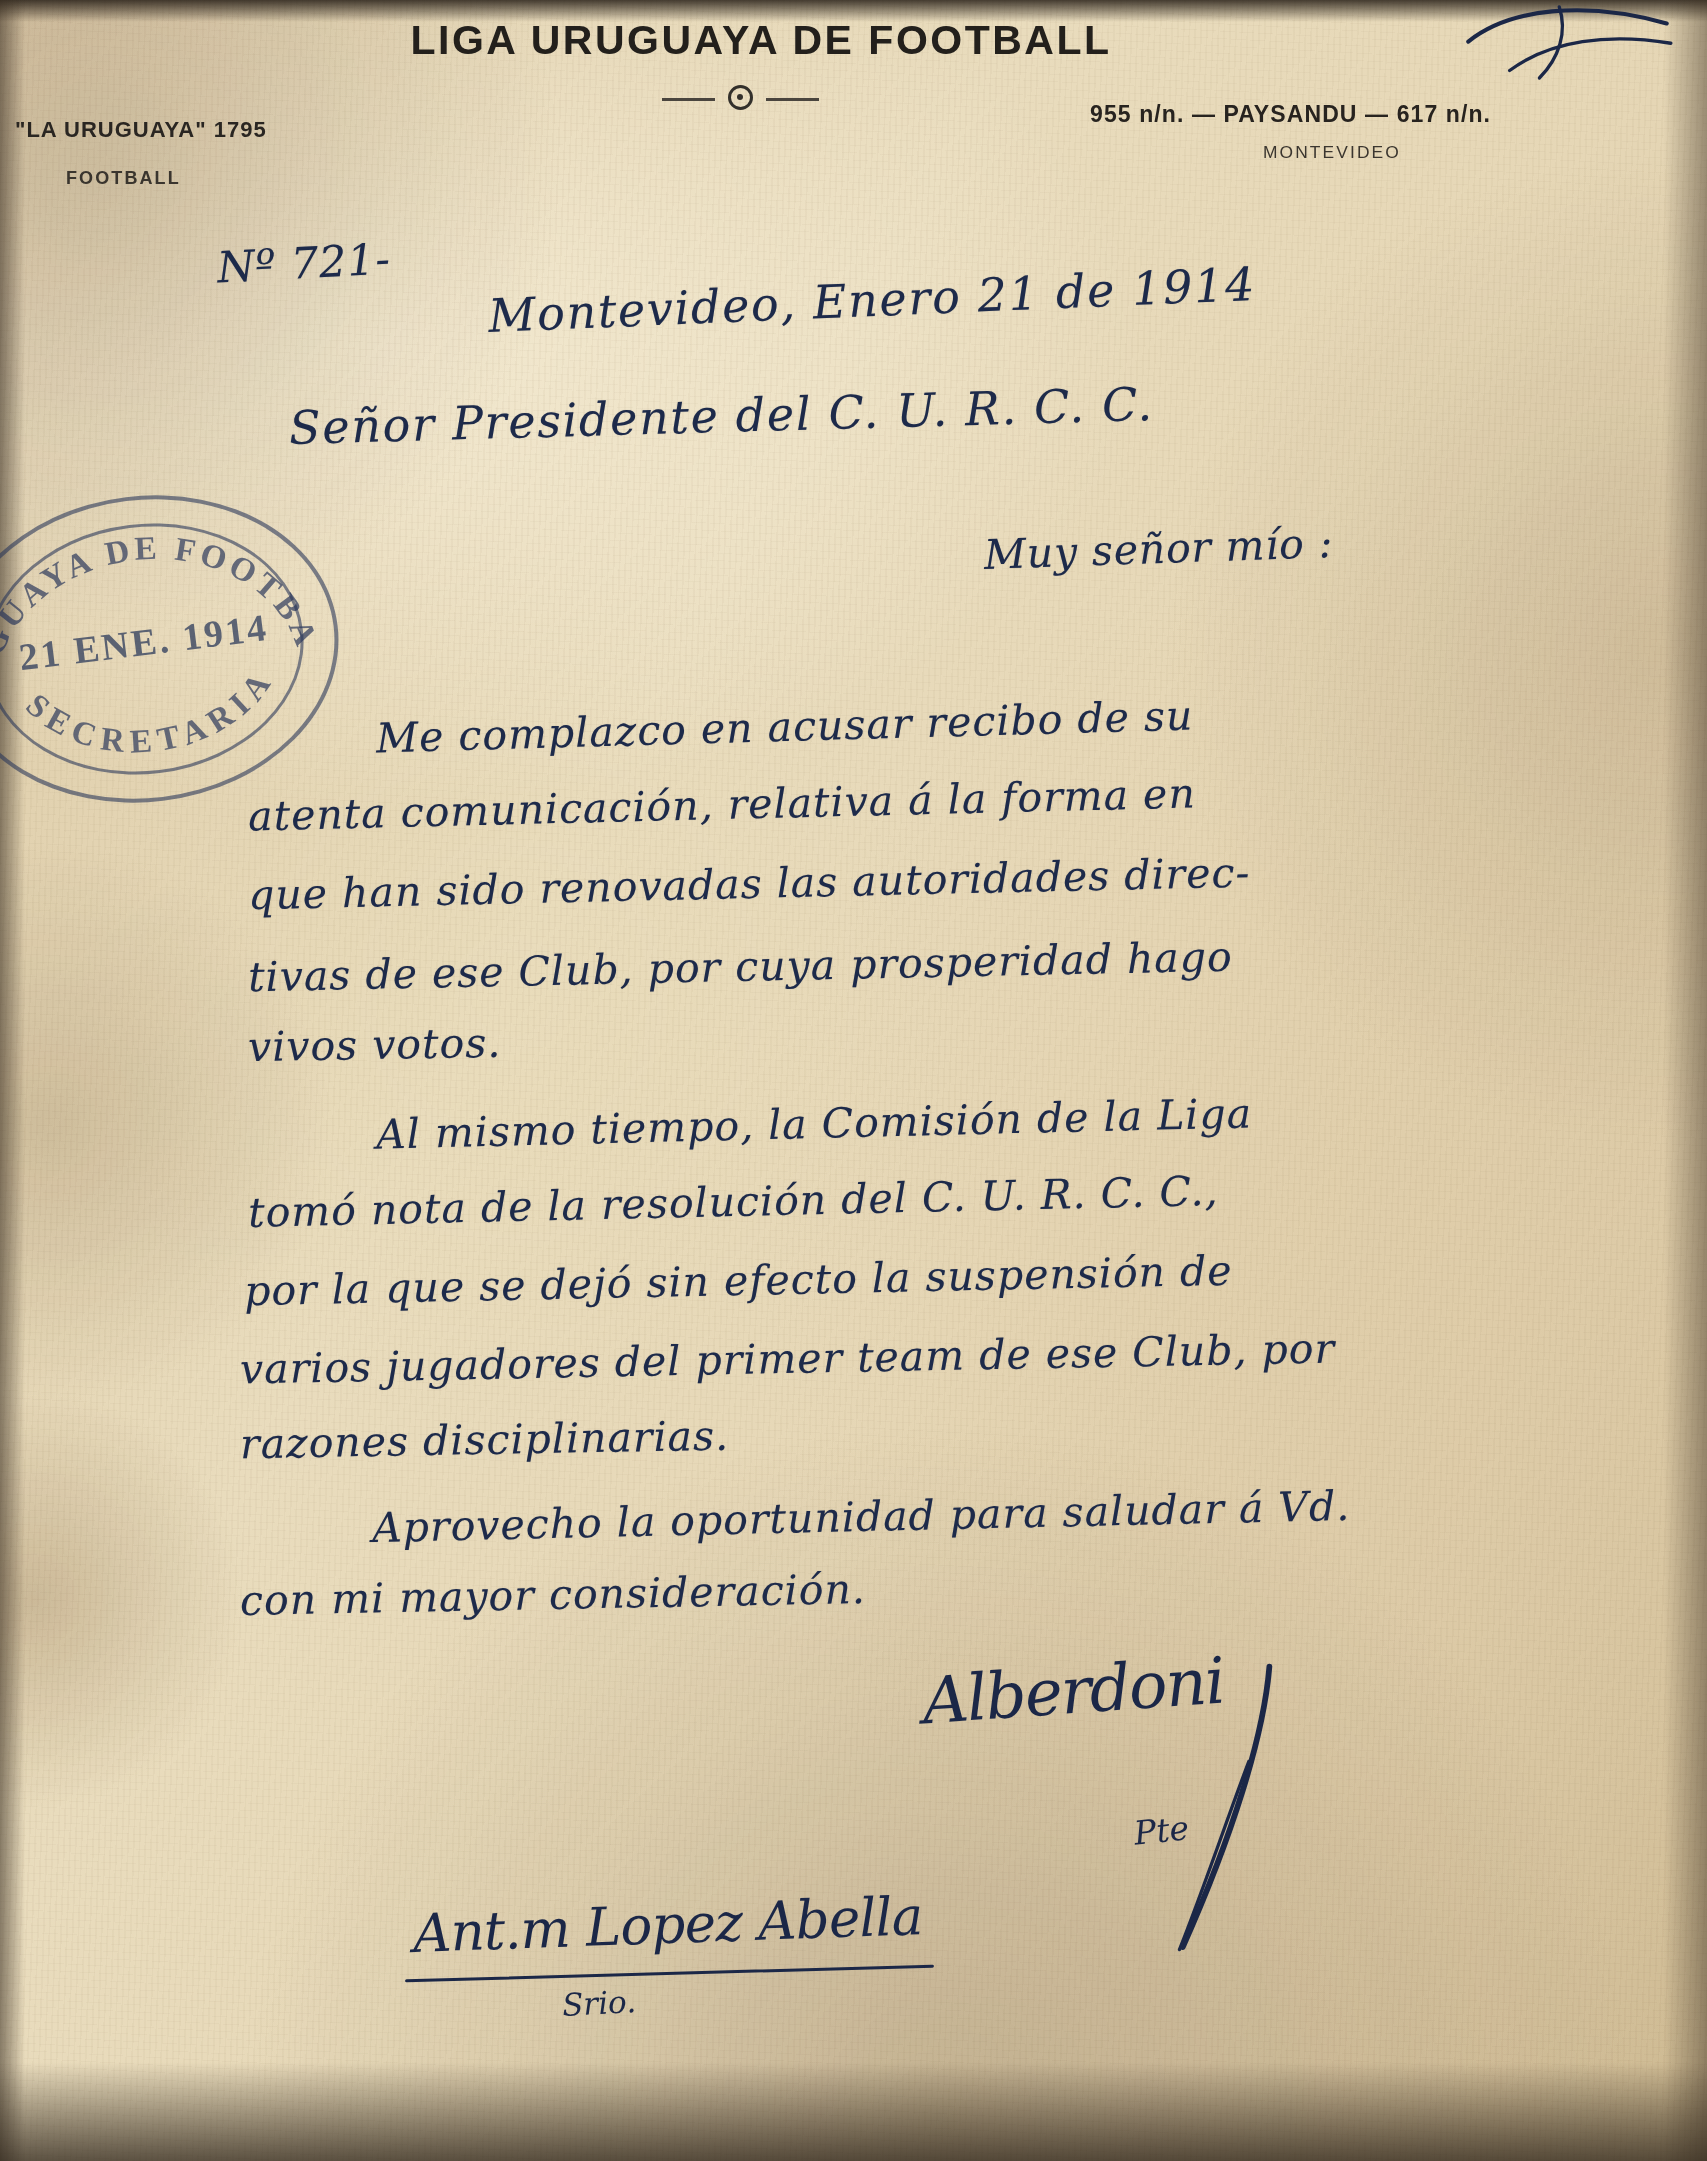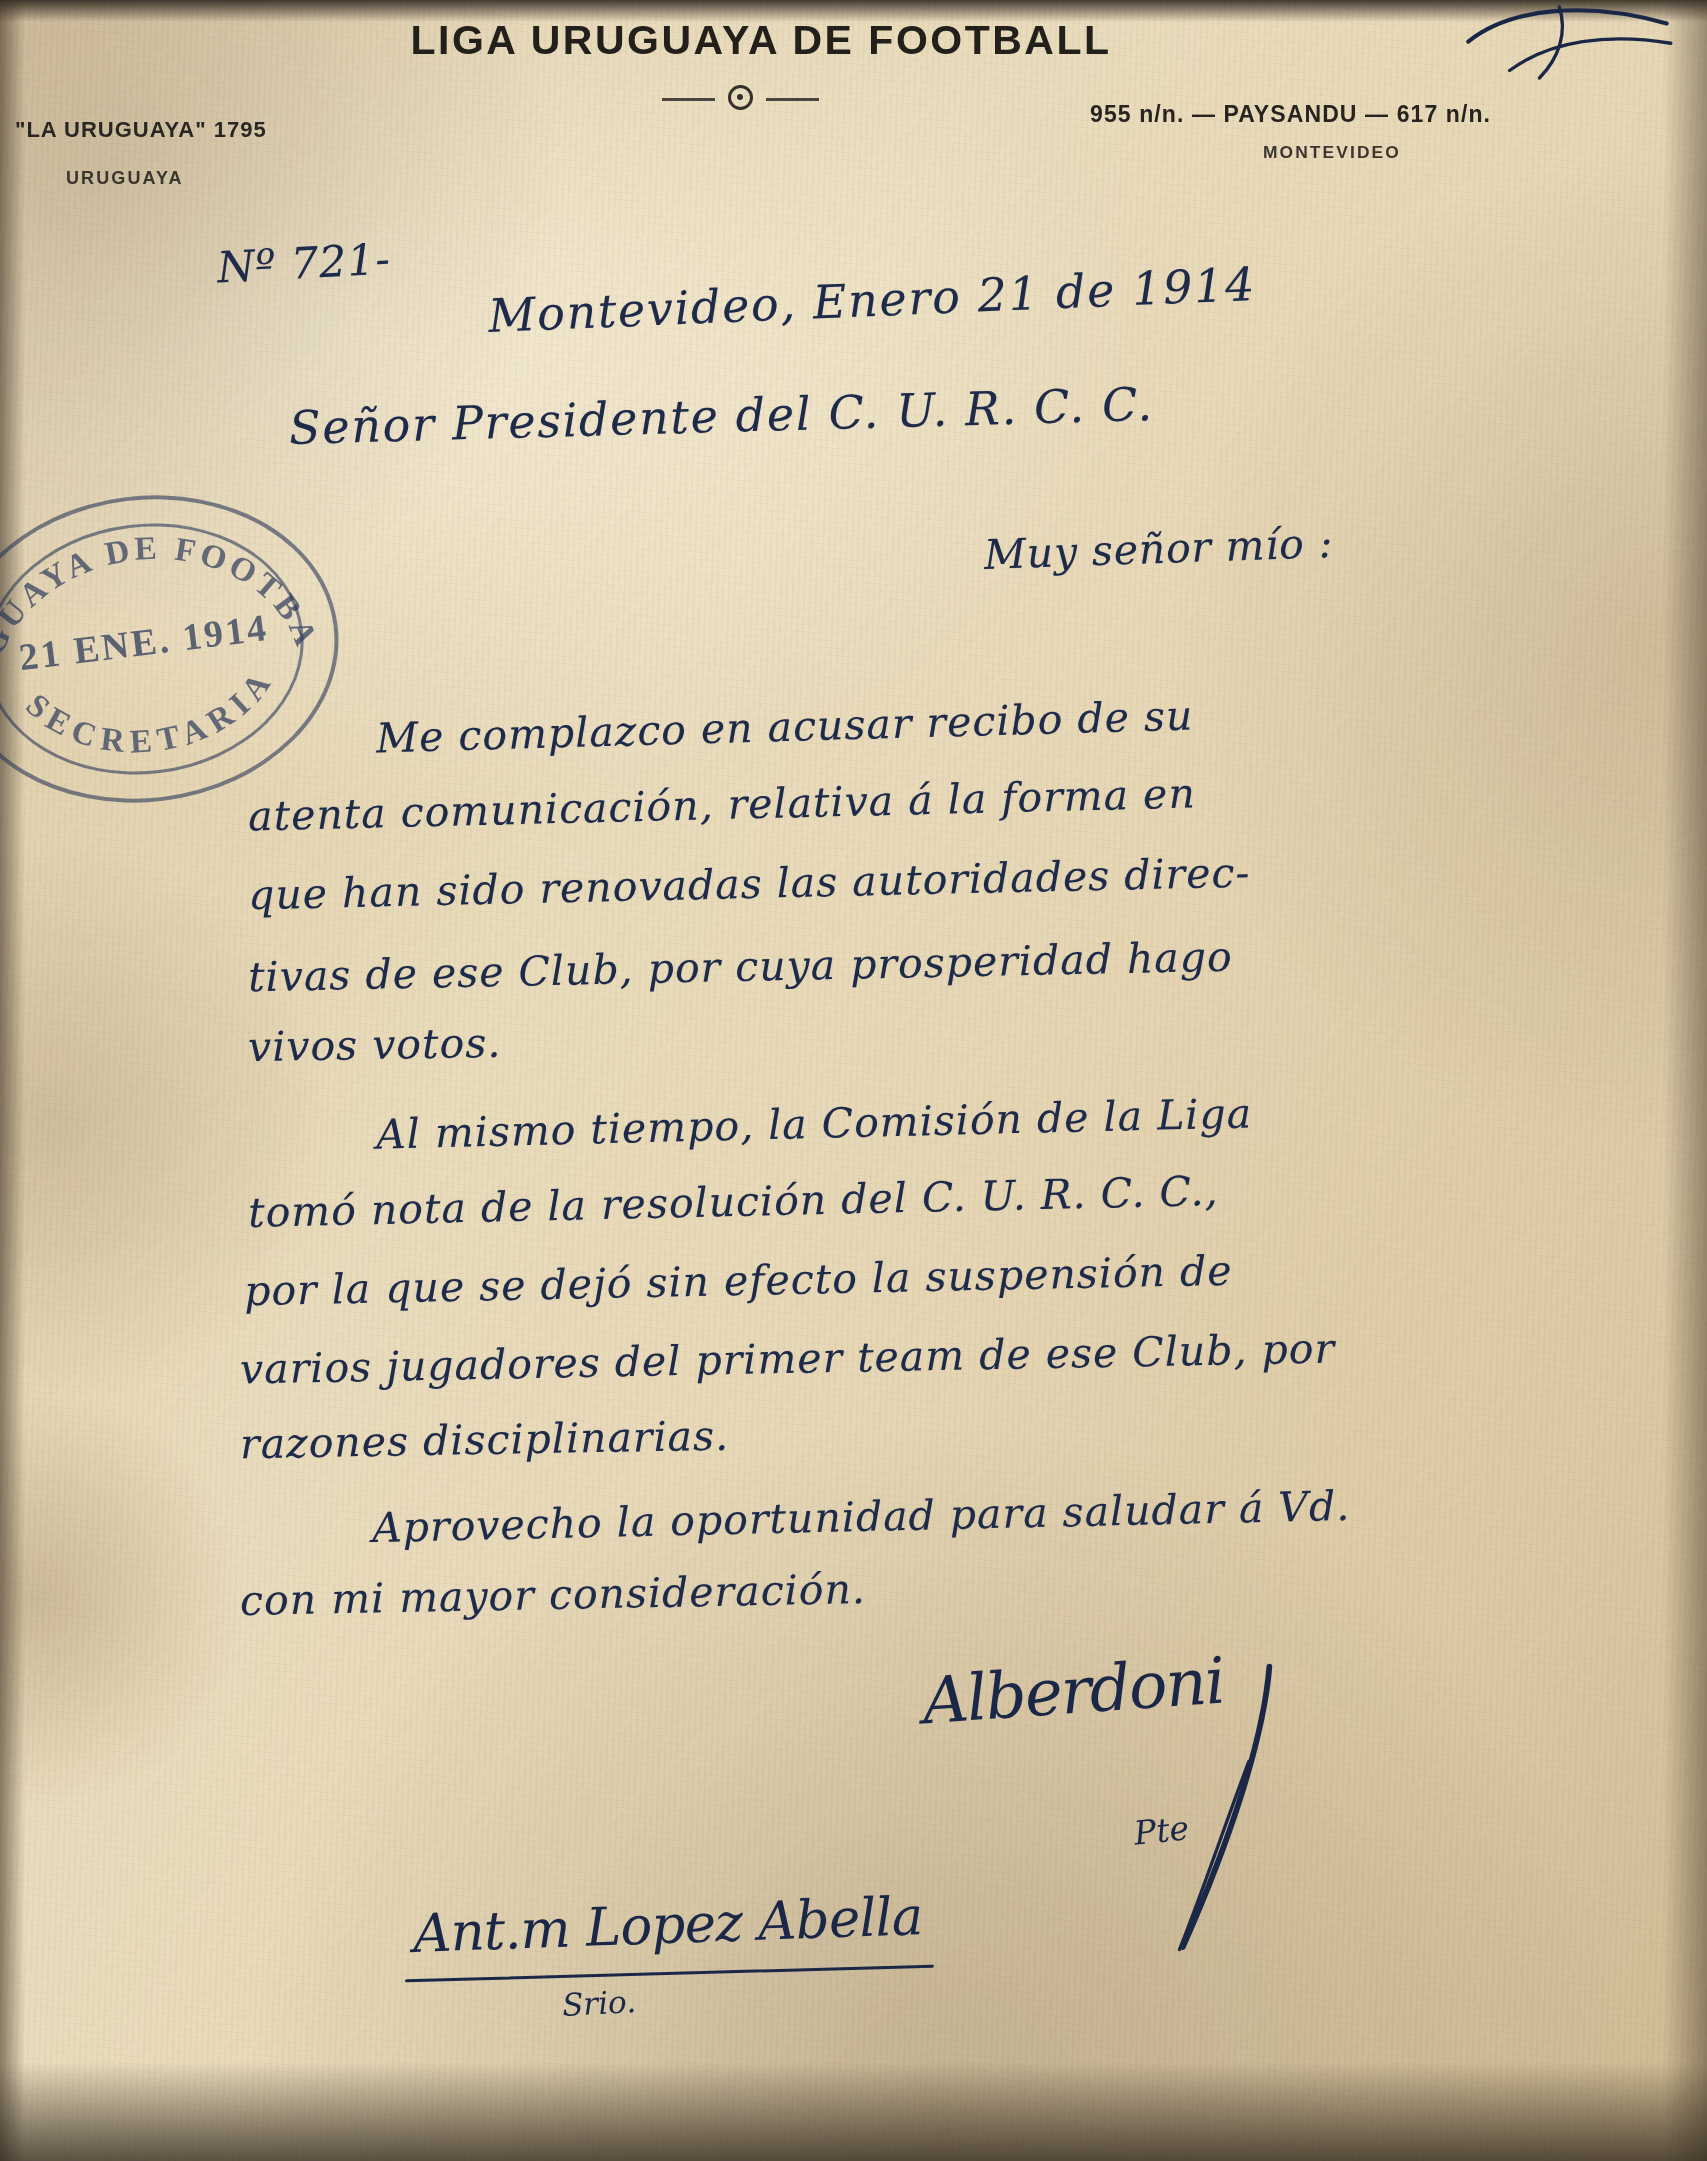--- a/index.html
+++ b/index.html
@@ -156,21 +156,21 @@
     font-weight: bold;
     letter-spacing: 1.1px;
     color: #27231f;
     white-space: nowrap;
   }
   .lh-right-line2 {
     position: absolute;
     top: 142px;
     left: 1263px;
     font-size: 17.4px;
-    font-weight: bold;
+    font-weight: normal;
     letter-spacing: 2.1px;
     color: #3b362f;
     white-space: nowrap;
   }
 
   
   .corner-flourish {
     position: absolute;
     top: -8.3px;
     right: 33px;
@@ -332,21 +332,21 @@
   <div class="edge-right"></div>
   <div class="edge-bottom"></div>
 
   <div class="letterhead-title">LIGA URUGUAYA DE FOOTBALL</div>
 
   <div class="lh-dash-left"></div>
   <div class="lh-dot"></div>
   <div class="lh-dash-right"></div>
 
   <div class="lh-left-line1">"LA URUGUAYA" 1795</div>
-  <div class="lh-left-line2">URUGUAYA</div>
+  <div class="lh-left-line2">FOOTBALL</div>
   <div class="lh-right-line1">955 n/n. — PAYSANDU — 617 n/n.</div>
   <div class="lh-right-line2">MONTEVIDEO</div>
 
   <svg class="corner-flourish" viewBox="0 0 260 150">
     <path d="M10,60 C60,20 150,10 250,38" stroke="#1b2747" stroke-width="5" fill="none" stroke-linecap="round"></path>
     <path d="M60,95 C110,58 180,50 255,62" stroke="#1b2747" stroke-width="4" fill="none" stroke-linecap="round"></path>
     <path d="M120,18 C130,48 120,80 96,104" stroke="#1b2747" stroke-width="4" fill="none" stroke-linecap="round"></path>
   </svg>
 
   <div class="hand ref-no">Nº 721-</div>

